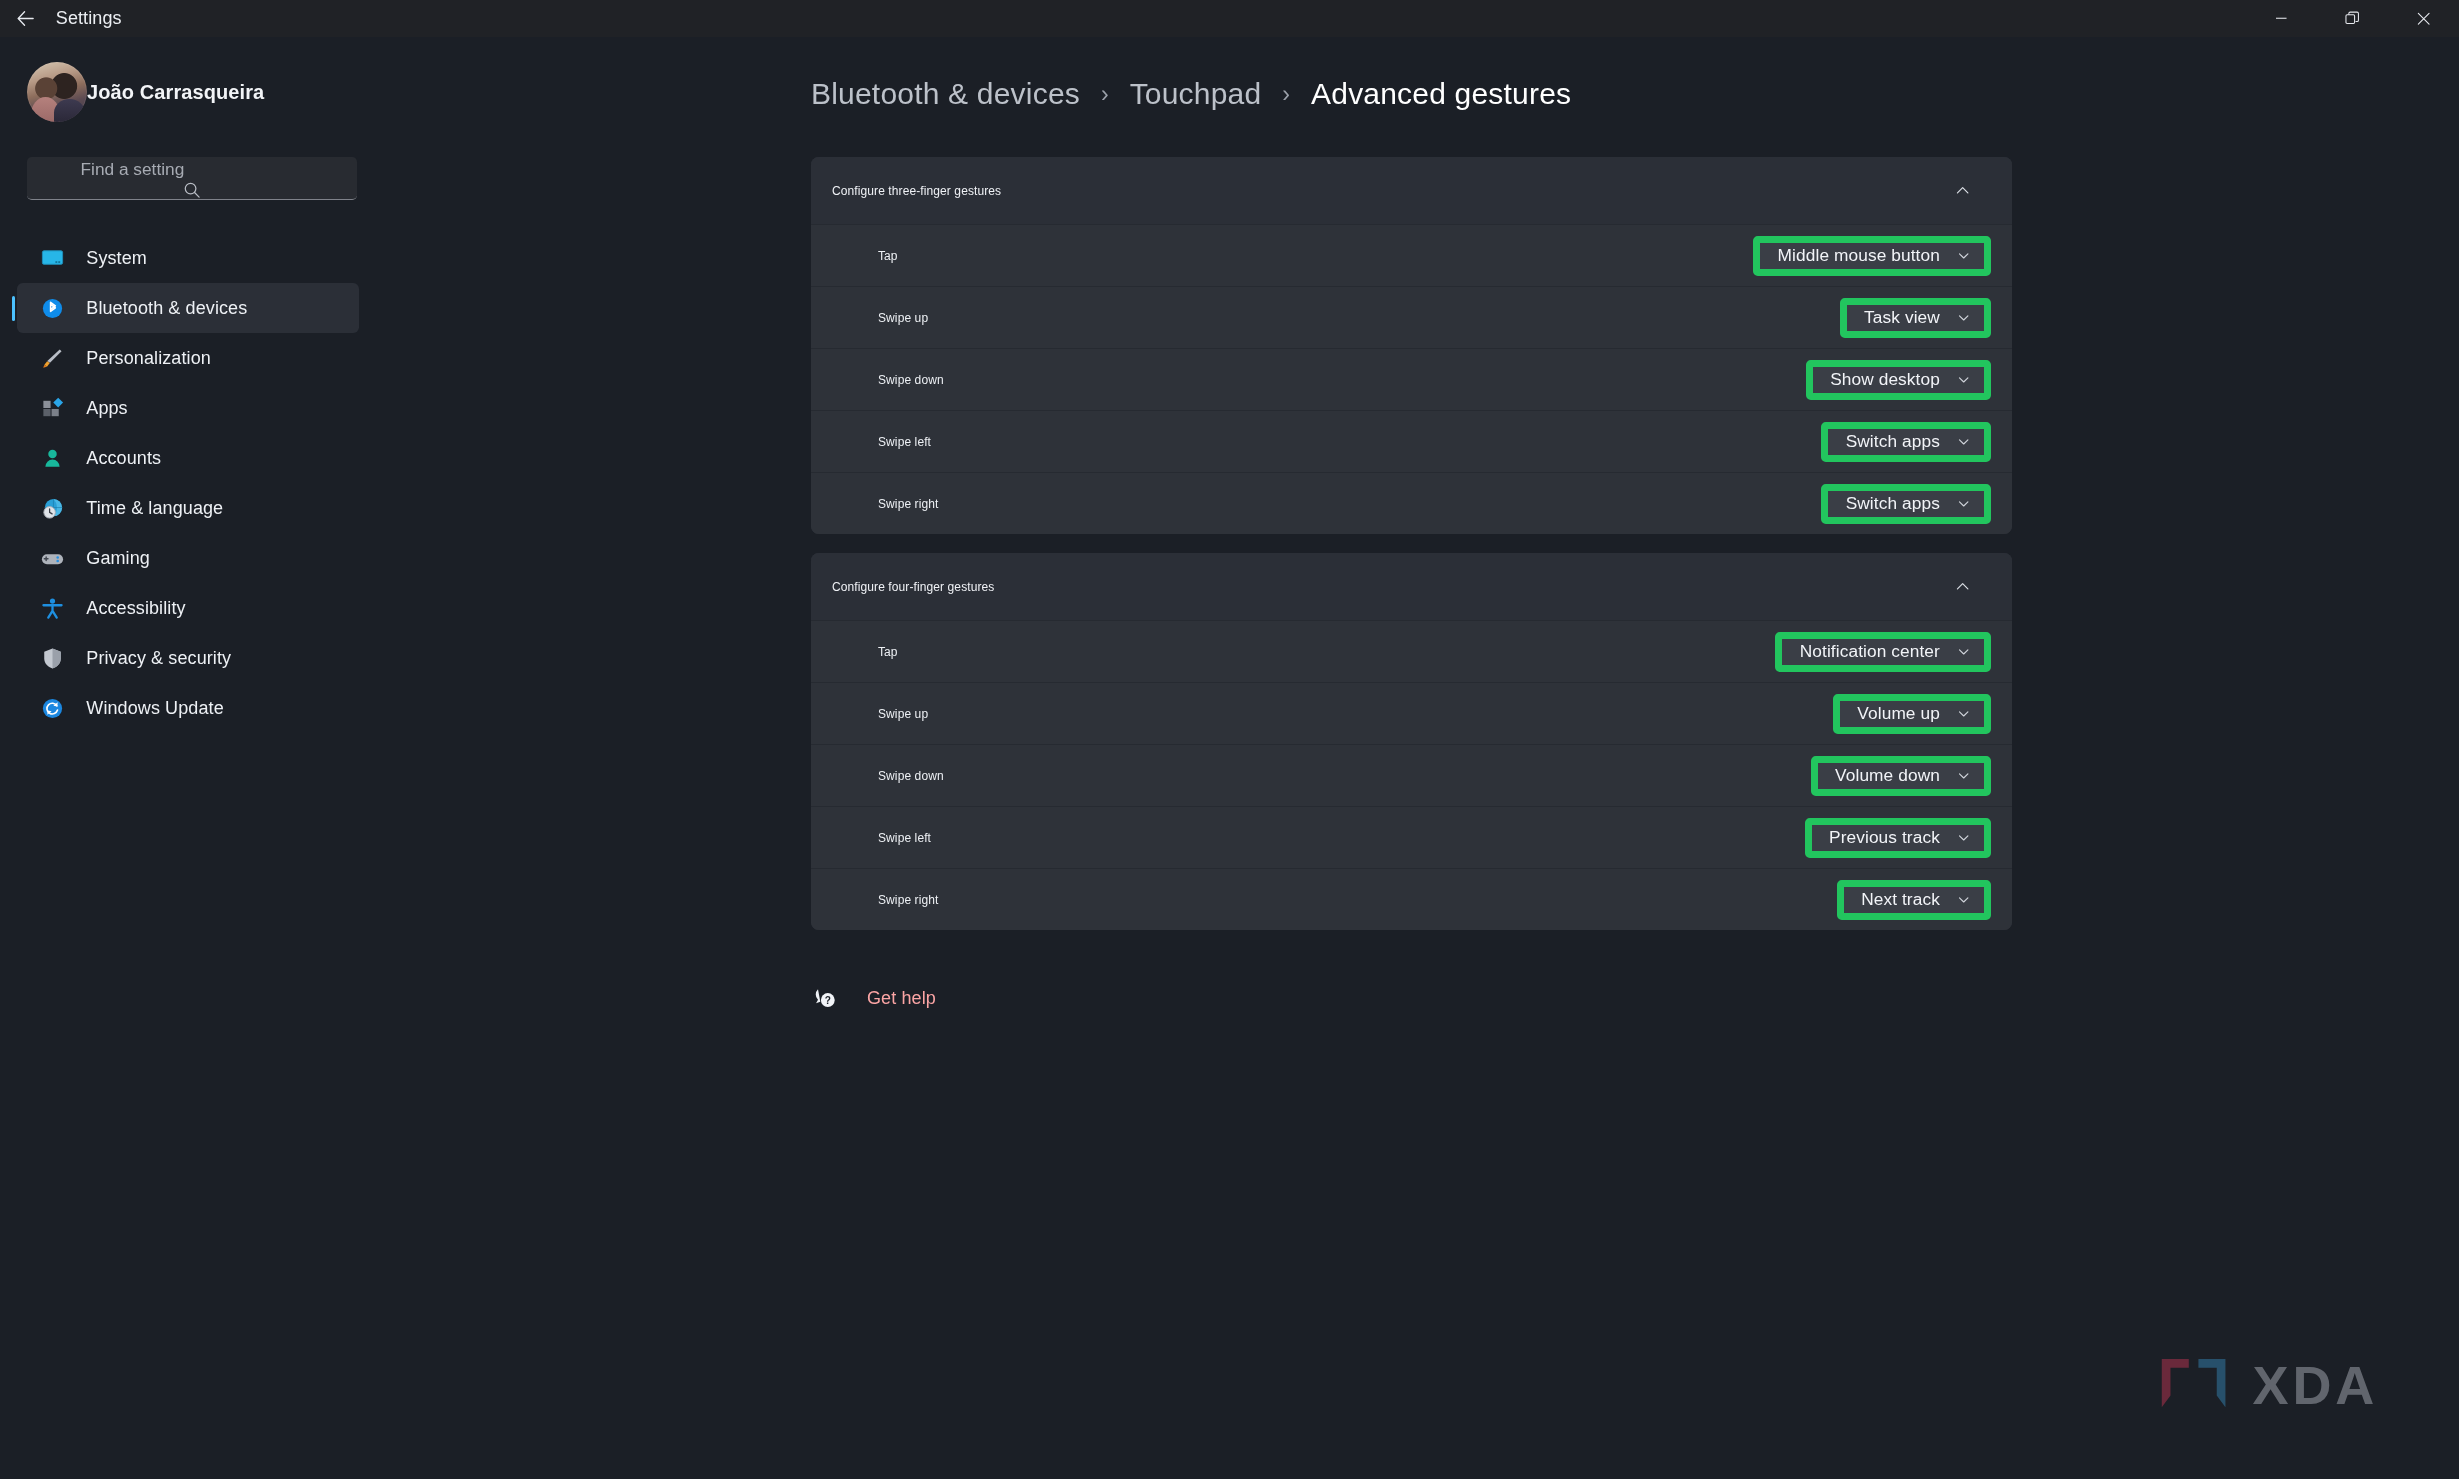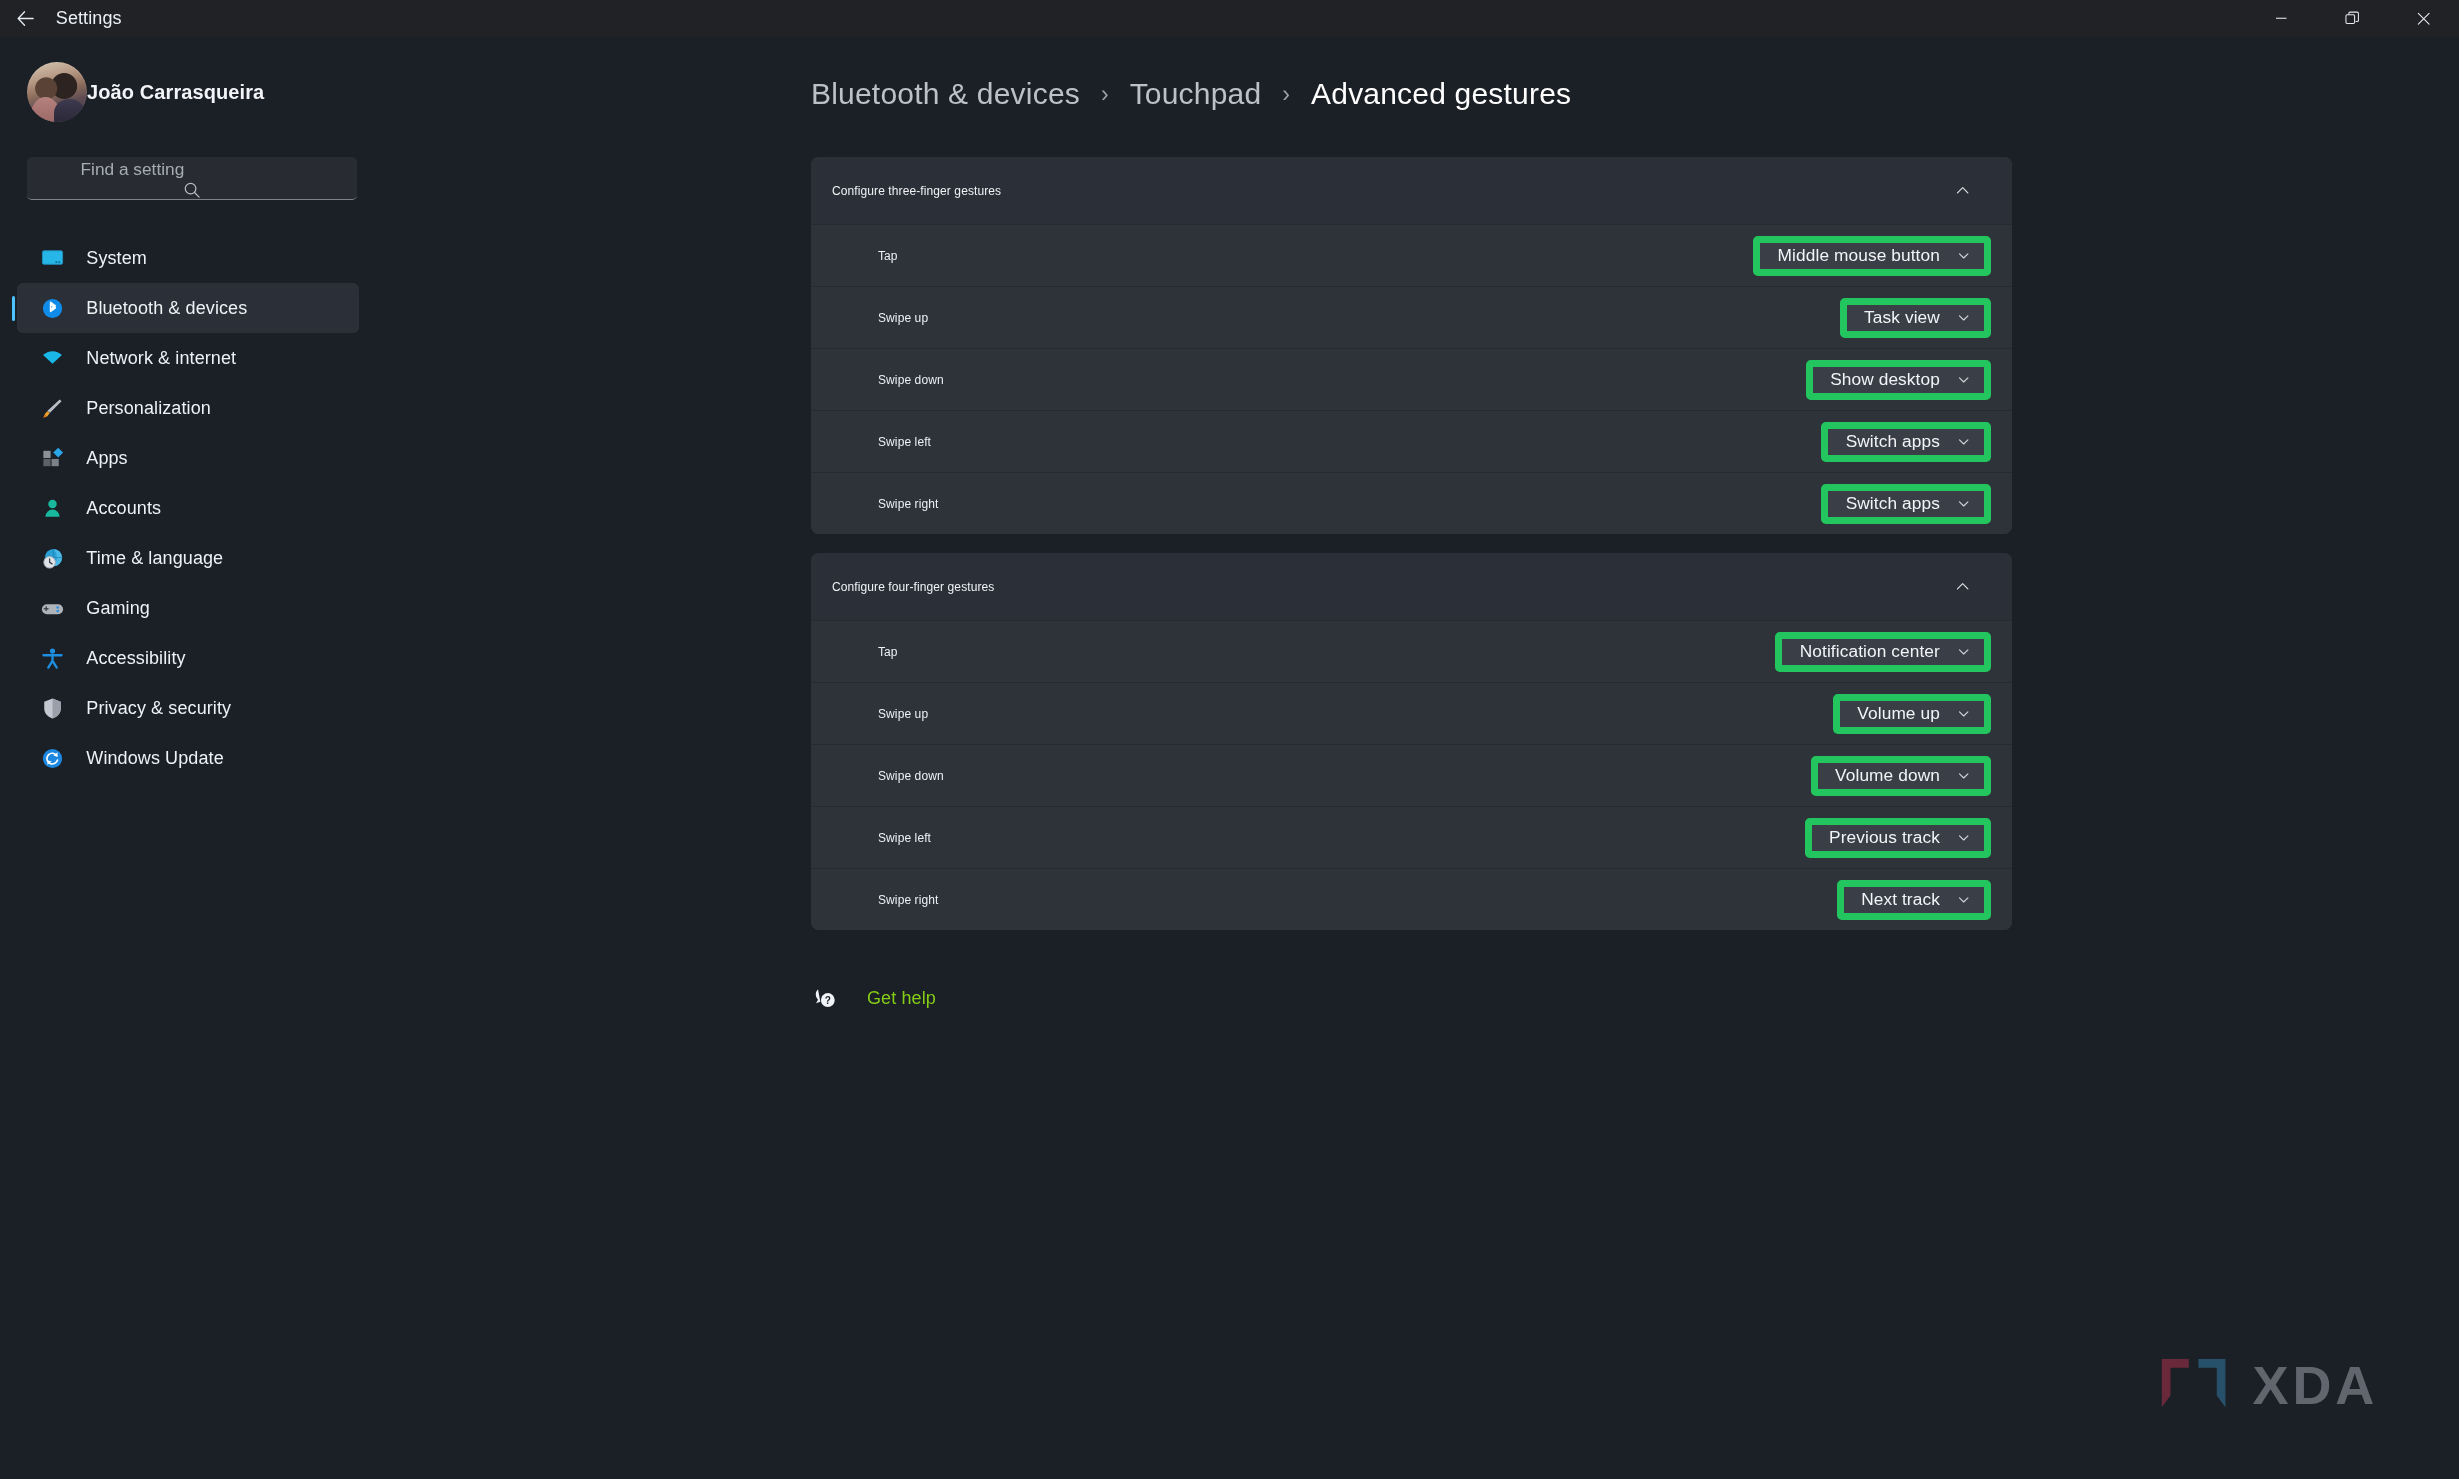--- a/index.html
+++ b/index.html
@@ -144,21 +144,21 @@
     cursor:default;
   }
   .dropdown-label{ font-size:17.3px; color:#f2f4f8; letter-spacing:0.1px; white-space:nowrap; }
   .dropdown-chev{ display:flex; align-items:center; }
 
   .help-row{
     display:flex; align-items:center; gap:27px;
     margin:54px 0 0 427px;
   }
   .help-icon{ width:29px; height:29px; display:flex; align-items:center; justify-content:center; }
-  .help-link{ font-size:18px; color:#84cc16; letter-spacing:0.1px; cursor:default; }
+  .help-link{ font-size:18px; color:#fca5a5; letter-spacing:0.1px; cursor:default; }
 
   
   .watermark{
     position:absolute; right:81px; bottom:63px;
     display:flex; align-items:center; gap:15.4px;
     opacity:.62;
   }
   .wm-xda{
     font-size:54px; font-weight:700; color:#8d9199; letter-spacing:3.8px;
     font-family:"Liberation Sans", sans-serif;
@@ -230,28 +230,20 @@
     <div class="nav-item active">
       <span class="nav-icon">
         <svg width="25" height="25" viewBox="0 0 26 26">
           <circle cx="13" cy="13" r="10" fill="#0f8cea"></circle>
           <path d="M11 8.6 L16 12.3 L11 16 V6.6 L16 10.3 L11 14" stroke="#ffffff" stroke-width="1.6" fill="none" stroke-linecap="round" stroke-linejoin="round"></path>
         </svg>
       </span>
       <span class="nav-label">Bluetooth &amp; devices</span>
     </div>
 
-    <div class="nav-item">
-      <span class="nav-icon">
-        <svg width="25" height="25" viewBox="0 0 26 26">
-          <path d="M13 18.5 L3.2 9.4 A14 14 0 0 1 22.8 9.4 Z" fill="#1ab6e8"></path>
-        </svg>
-      </span>
-      <span class="nav-label">Network &amp; internet</span>
-    </div>
 
     <div class="nav-item">
       <span class="nav-icon">
         <svg width="25" height="25" viewBox="0 0 26 26">
           <path d="M20.5 3.6 L22.4 5.5 L10.4 17.5 L7.6 15.6 Z" fill="#b9bec7"></path>
           <path d="M7.4 15.8 L10.2 17.7 L7.2 21.6 L4.6 19.4 Z" fill="#f0a12e"></path>
           <path d="M4.6 19.4 L7.2 21.6 L3.3 22.6 Z" fill="#e07a1c"></path>
         </svg>
       </span>
       <span class="nav-label">Personalization</span>

